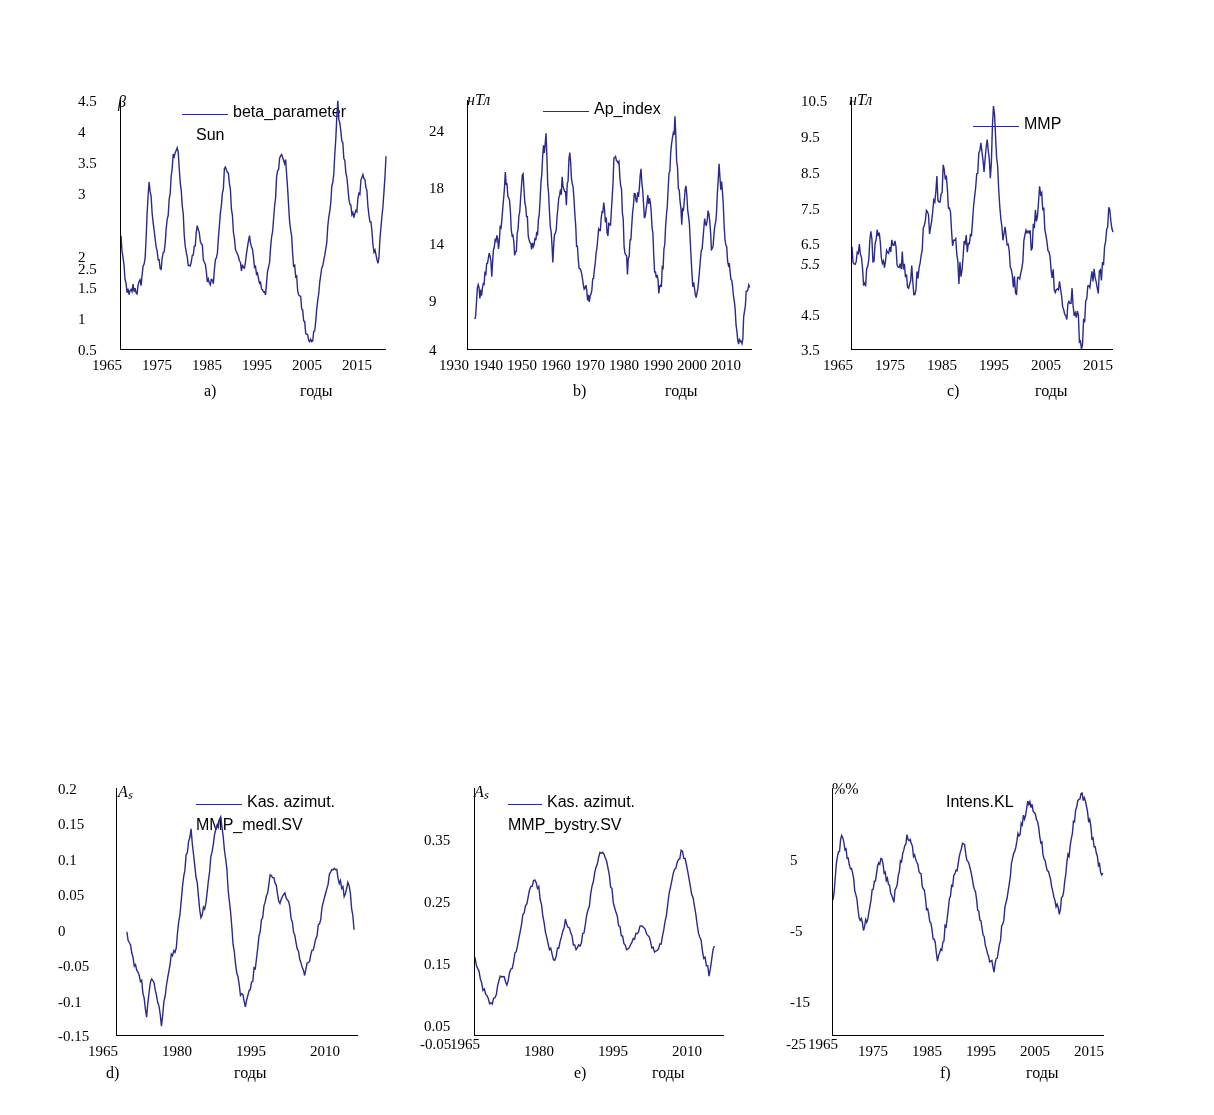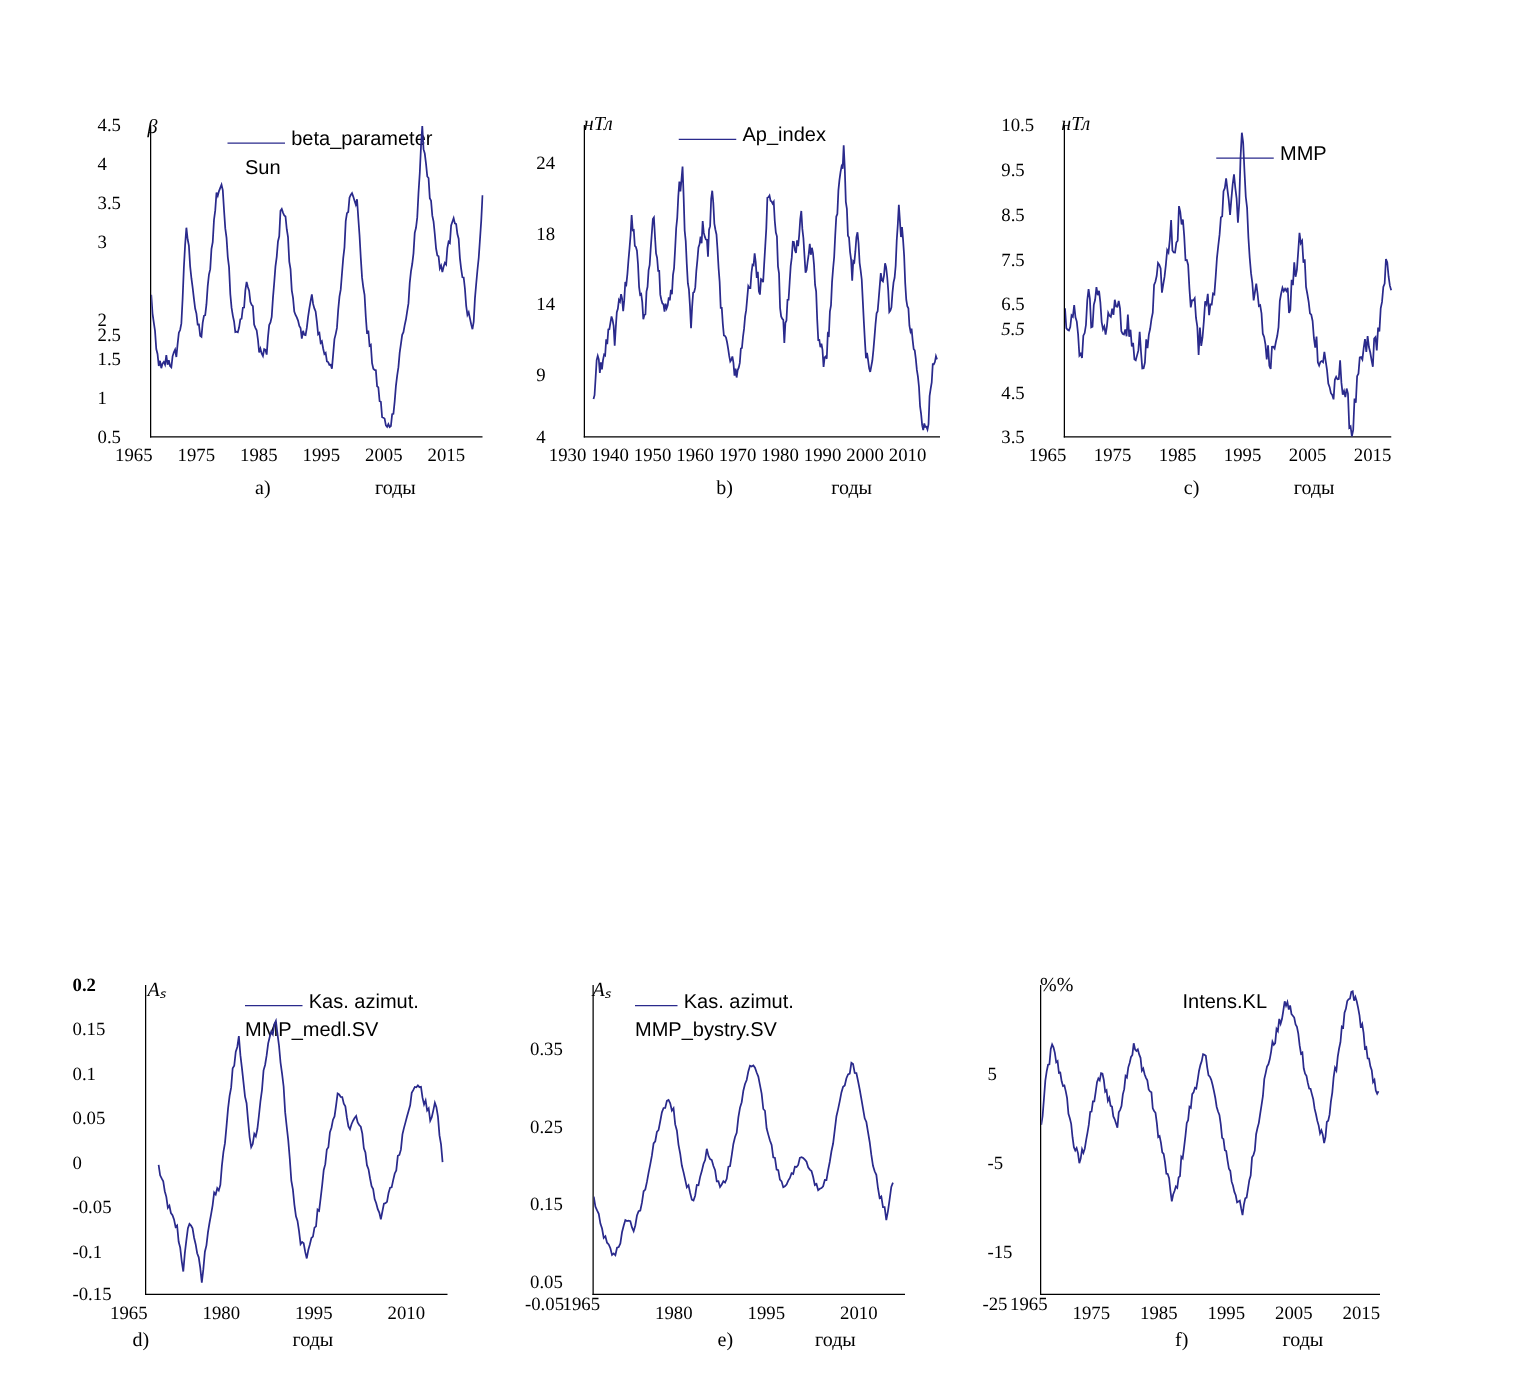--- a/index.html
+++ b/index.html
@@ -153,21 +153,21 @@
 <div class="panel" style="left:48px; top:388px; width:350px; height:310px;">
   <div class="axis-unit" style="left:70px; top:392px;"><span>Aₛ</span></div>
   <div class="legend-line" style="left:148px; top:416px; width:46px; border-top-color:#2a2a8c;"></div>
   <div class="legend-text" style="left:199px; top:405px;">Kas. azimut.</div>
   <div class="legend-text" style="left:148px; top:428px;">MMP_medl.SV</div>
   <div class="plot-area" style="left:68px; top:400px; width:242px; height:248px;">
     <svg width="242" height="248" viewBox="0 0 242 248">
       <polyline id="pd" fill="none" stroke="#2a2a8c" stroke-width="1.4" points="9.88,143.94 11.11,152.23 12.35,154.76 13.58,156.98 14.82,164.99 16.05,169.47 17.29,178.15 18.52,176.54 19.76,182.47 20.99,184.10 22.22,187.51 23.46,193.58 24.69,192.36 25.93,205.45 27.16,210.12 28.40,221.04 29.63,229.22 30.87,214.55 32.10,204.10 33.34,194.59 34.57,191.08 35.81,192.45 37.04,194.66 38.28,202.20 39.51,207.36 40.74,214.58 41.98,217.87 43.21,226.25 44.45,238.06 45.68,227.35 46.92,213.40 48.15,208.27 49.39,197.76 50.62,190.21 51.86,183.50 53.09,176.22 54.33,166.04 55.56,167.68 56.80,162.59 58.03,164.42 59.27,159.97 60.50,144.74 61.73,133.69 62.97,126.52 64.20,113.07 65.44,98.91 66.67,88.64 67.91,82.14 69.14,66.56 70.38,64.58 71.61,53.29 72.85,49.57 74.08,40.82 75.32,56.12 76.55,66.54 77.79,77.90 79.02,89.27 80.26,94.54 81.49,108.65 82.72,121.86 83.96,129.65 85.19,127.12 86.43,119.04 87.66,121.12 88.90,115.19 90.13,104.61 91.37,92.81 92.60,83.88 93.84,68.28 95.07,63.95 96.31,56.36 97.54,46.64 98.78,41.55 100.01,37.28 101.24,39.50 102.48,31.43 103.71,28.78 104.95,38.88 106.18,48.21 107.42,62.00 108.65,70.96 109.89,81.17 111.12,101.74 112.36,113.21 113.59,124.09 114.83,139.01 116.06,156.47 117.30,163.55 118.53,175.88 119.77,185.09 121.00,188.72 122.23,196.82 123.47,207.33 124.70,205.65 125.94,206.59 127.17,213.52 128.41,218.75 129.64,211.99 130.88,207.56 132.11,202.40 133.35,201.33 134.58,194.10 135.82,193.06 137.05,179.65 138.29,180.65 139.52,170.47 140.76,159.83 141.99,147.98 143.22,143.33 144.46,131.56 145.69,129.80 146.93,117.87 148.16,114.15 149.40,107.76 150.63,105.15 151.87,96.28 153.10,86.80 154.34,87.57 155.57,89.61 156.81,89.66 158.04,94.88 159.28,97.03 160.51,106.15 161.74,113.15 162.98,115.46 164.21,111.36 165.45,108.58 166.68,106.48 167.92,104.82 169.15,109.93 170.39,112.05 171.62,113.36 172.86,118.91 174.09,130.69 175.33,134.04 176.56,144.15 177.80,147.30 179.03,154.60 180.27,160.95 181.50,163.17 182.73,171.29 183.97,174.65 185.20,179.31 186.44,182.12 187.67,187.47 188.91,181.20 190.14,174.92 191.38,174.55 192.61,173.45 193.85,166.40 195.08,162.19 196.32,161.85 197.55,156.08 198.79,150.75 200.02,148.35 201.26,136.65 202.49,135.95 203.72,131.73 204.96,119.53 206.19,114.31 207.43,109.71 208.66,105.00 209.90,100.64 211.13,96.20 212.37,86.28 213.60,84.13 214.84,81.53 216.07,81.84 217.31,80.34 218.54,81.73 219.78,81.42 221.01,90.16 222.24,95.56 223.48,92.37 224.71,100.43 225.95,98.63 227.18,108.62 228.42,105.76 229.65,100.27 230.89,94.28 232.12,97.75 233.36,105.20 234.59,120.34 235.83,127.49 237.06,141.71"></polyline>
     </svg>
   </div>
-  <div class="ytick" style="left:10px; top:393px; width:52px;font-weight:bold;">0.2</div>
+  <div class="ytick" style="left:10px; top:393px; width:52px;">0.2</div>
   <div class="ytick" style="left:10px; top:428px; width:52px;">0.15</div>
   <div class="ytick" style="left:10px; top:464px; width:52px;">0.1</div>
   <div class="ytick" style="left:10px; top:499px; width:52px;">0.05</div>
   <div class="ytick" style="left:10px; top:535px; width:52px;">0</div>
   <div class="ytick" style="left:10px; top:570px; width:52px;">-0.05</div>
   <div class="ytick" style="left:10px; top:606px; width:52px;">-0.1</div>
   <div class="ytick" style="left:10px; top:640px; width:52px;">-0.15</div>
   <div class="xtick" style="left:40px; top:655px; width:56px;">1965</div>
   <div class="xtick" style="left:114px; top:655px; width:56px;">1980</div>
   <div class="xtick" style="left:188px; top:655px; width:56px;">1995</div>

